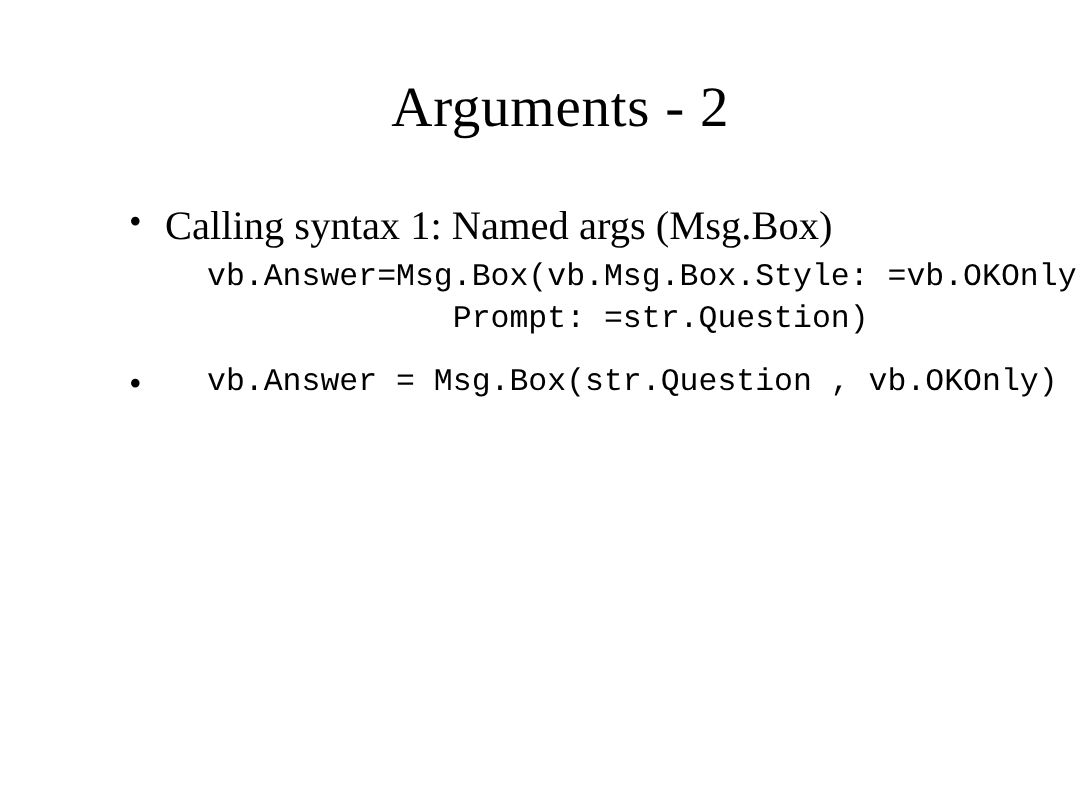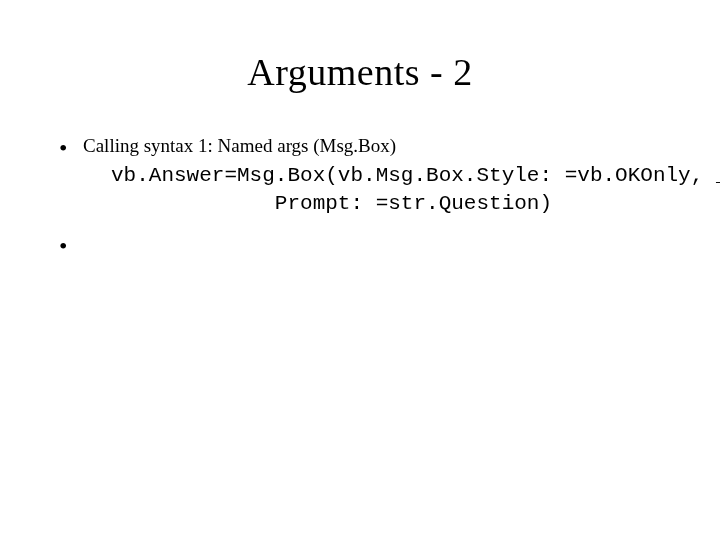--- a/index.html
+++ b/index.html
@@ -8,21 +8,21 @@
     width: 720px;
     height: 540px;
     background: #ffffff;
     font-family: "Times New Roman", Times, serif;
     color: #000;
   }
   .slide {
     box-sizing: border-box;
     width: 720px;
     height: 540px;
-    padding: 40px 55px 40px 55px;
+    padding: 40px 55px 40px 82px;
     position: relative;
   }
   .title {
     text-align: center;
     font-size: 38px;
     font-weight: 400;
     margin-top: 10px;
     margin-bottom: 40px;
     letter-spacing: 0.5px;
   }
@@ -38,21 +38,21 @@
   }
   ul.bullets > li::before {
     content: "•";
     position: absolute;
     left: 4px;
     top: 0;
     font-size: 24px;
     line-height: 28px;
   }
   .bullet-text {
-    font-size: 19px;
+    font-size: 27px;
     line-height: 1.25;
     margin-top: 19px;
   }
   .code-block {
     font-family: Liberation Mono, monospace;
     font-size: 21px;
     white-space: pre;
     margin: 4px 0 14px 28px;
     line-height: 1.35;
   }
@@ -63,15 +63,16 @@
 <div class="slide">
   <div class="title">Arguments - 2</div>
 
   <ul class="bullets">
     <li>
       <div class="bullet-text">Calling syntax 1: Named args (Msg.Box)</div>
       <div class="code-block">vb.Answer=Msg.Box(vb.Msg.Box.Style: =vb.OKOnly, _
              Prompt: =str.Question)</div>
     </li>
     <li>
+      <div class="code-block">vb.Answer = Msg.Box(str.Question , vb.OKOnly)</div>
     </li>
   </ul>
 </div>
 
 </body></html>

